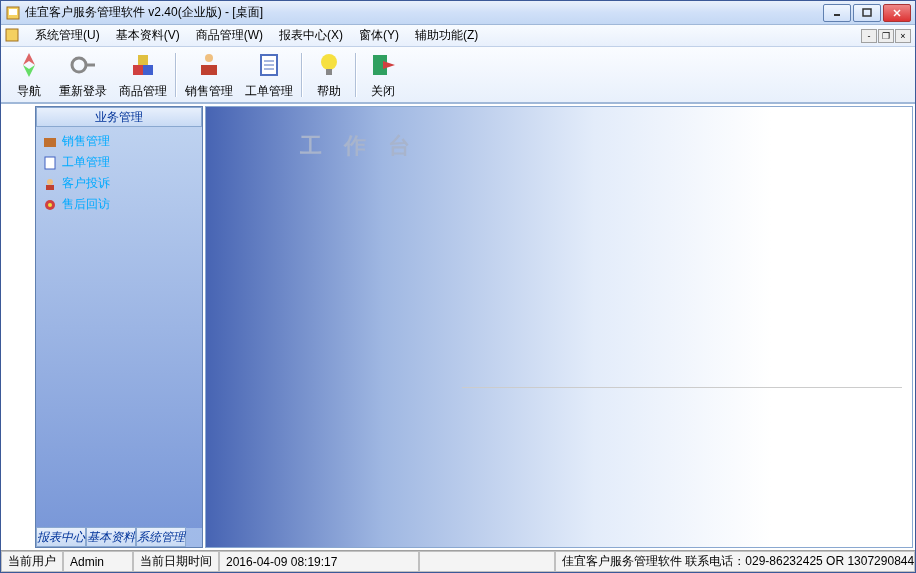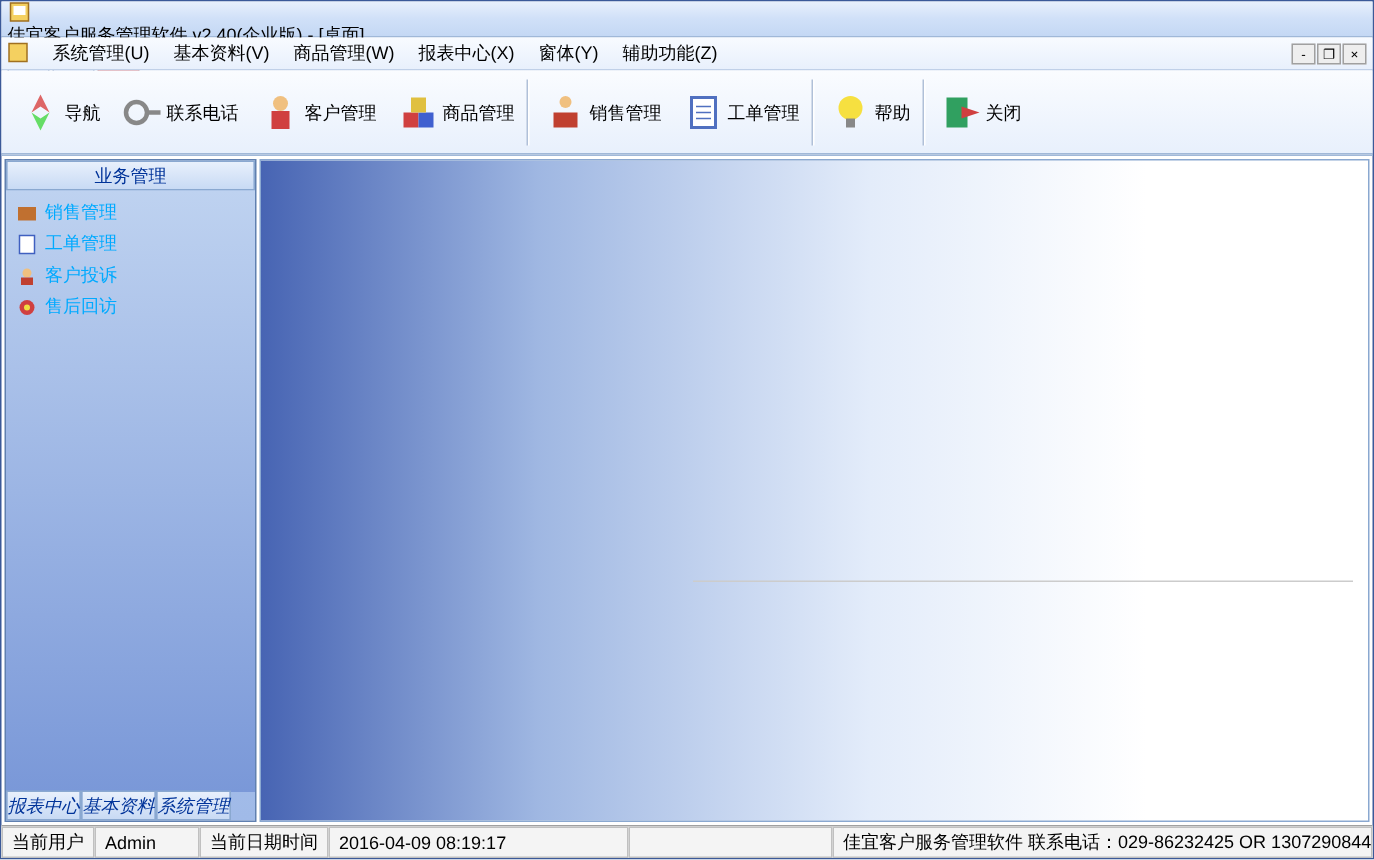--- a/index.html
+++ b/index.html
@@ -1,42 +1,42 @@
 <!DOCTYPE html>
 <html><head>
 <meta charset="utf-8">
 <style>
 * { margin: 0; padding: 0; box-sizing: border-box; }
 body { font-family: "Microsoft YaHei", SimSun, sans-serif; font-size: 12px; background: #fff; overflow: hidden; }
 .window { width: 916px; height: 573px; border: 1px solid #3b5998; background: #fff; display: flex; flex-direction: column; }
 
 
-.titlebar { height: 24px; background: linear-gradient(to bottom, #e8f0fc 0%, #d0e0f8 50%, #c4d8f4 100%); display: flex; align-items: flex-start; padding: 0 4px; border-bottom: 1px solid #a0b8d8; flex-direction: column; }
+.titlebar { height: 24px; background: linear-gradient(to bottom, #e8f0fc 0%, #d0e0f8 50%, #c4d8f4 100%); display: flex; align-items: center; padding: 0 4px; border-bottom: 1px solid #a0b8d8; }
 .titlebar-icon { width: 16px; height: 16px; margin-right: 4px; display: flex; align-items: center; justify-content: center; }
 .titlebar-text { flex: 1; font-size: 12px; color: #000; }
 .titlebar-buttons { display: flex; gap: 2px; }
 .titlebar-btn { width: 28px; height: 18px; border: 1px solid #6080b0; background: linear-gradient(to bottom, #f0f6ff, #d0e0f8); display: flex; align-items: center; justify-content: center; font-size: 10px; cursor: pointer; border-radius: 2px; }
 .titlebar-btn.close { background: linear-gradient(to bottom, #e88, #d33); border-color: #a33; color: #fff; }
 
 
 .menubar { height: 22px; background: linear-gradient(to bottom, #f8fbff, #e8f0fc); display: flex; align-items: center; padding: 1px 4px; border-bottom: 1px solid #c0d0e8; }
 .menubar-icon { width: 16px; height: 16px; margin-right: 6px; }
 .menu-item { padding: 2px 8px; cursor: pointer; font-size: 12px; }
 .menubar-mdibtns { margin-left: auto; display: flex; gap: 1px; }
 .mdi-btn { width: 16px; height: 14px; border: 1px solid #a0a0a0; background: #eee; font-size: 9px; display: flex; align-items: center; justify-content: center; cursor: pointer; }
 
 
 .toolbar { height: 56px; background: linear-gradient(to bottom, #fafcff, #e8f0fc); border-bottom: 1px solid #a0b8d8; display: flex; align-items: center; padding: 2px 4px; gap: 0; }
-.tool-btn { display: flex; flex-direction: row; align-items: center; justify-content: center; padding: 2px 6px; cursor: pointer; min-width: 48px; }
+.tool-btn { display: flex; flex-direction: column; align-items: center; justify-content: center; padding: 2px 6px; cursor: pointer; min-width: 48px; }
 .tool-icon { width: 32px; height: 32px; display: flex; align-items: center; justify-content: center; }
 .tool-label { font-size: 12px; margin-top: 2px; }
 .tool-sep { width: 2px; height: 44px; border-left: 1px solid #b0c0d8; border-right: 1px solid #fff; margin: 0 2px; }
 
 
-.body-area { flex: 1; display: flex; border-top: 1px solid #a0b8d8; overflow: hidden; }
+.body-area { flex: 1; display: flex; border-top: 1px solid #a0b8d8; overflow: hidden; padding-left: 32px; }
 
 
 .sidebar { width: 168px; background: linear-gradient(to bottom, #b8cef0, #a0bae8); display: flex; flex-direction: column; border: 1px solid #6080b0; margin: 2px; }
 .sidebar-header { height: 20px; background: linear-gradient(to bottom, #e8f0fc, #c8daf4); border: 1px solid #8aa8d0; text-align: center; font-size: 12px; color: #003399; line-height: 18px; cursor: pointer; }
 .sidebar-content { flex: 1; padding: 4px 2px; background: linear-gradient(to bottom, #bed2f0, #7a98d8); }
 .sidebar-item { display: flex; align-items: center; padding: 2px 4px; cursor: pointer; font-size: 12px; color: #00aaff; }
 .sidebar-item-icon { width: 16px; height: 16px; margin-right: 4px; display: flex; align-items: center; justify-content: center; }
 .sidebar-footer { display: flex; flex-direction: row; font-style: italic; }
 .sidebar-footer-btn { height: 20px; background: linear-gradient(to bottom, #e8f0fc, #c8daf4); border: 1px solid #8aa8d0; text-align: center; font-size: 12px; color: #003399; line-height: 18px; cursor: pointer; margin-top: -1px; }
 
@@ -112,30 +112,21 @@
         </span>
       <span class="tool-label">导航</span>
     </div>
     <div class="tool-btn">
       <span class="tool-icon">
           <svg width="28" height="28">
             <circle cx="10" cy="14" r="7" fill="none" stroke="#888" stroke-width="3"></circle>
             <line x1="16" y1="14" x2="26" y2="14" stroke="#888" stroke-width="3"></line>
           </svg>
         </span>
-      <span class="tool-label">联系电话</span>
-    </div>
-    <div class="tool-btn">
-      <span class="tool-icon">
-          <svg width="28" height="28">
-            <circle cx="14" cy="8" r="5" fill="#f0c080"></circle>
-            <rect x="8" y="13" width="12" height="12" fill="#d04040"></rect>
-          </svg>
-        </span>
-      <span class="tool-label">客户管理</span>
+      <span class="tool-label">重新登录</span>
     </div>
     <div class="tool-btn">
       <span class="tool-icon">
           <svg width="28" height="28">
             <rect x="4" y="14" width="10" height="10" fill="#d04040"></rect>
             <rect x="14" y="14" width="10" height="10" fill="#4060d0"></rect>
             <rect x="9" y="4" width="10" height="10" fill="#e0c040"></rect>
           </svg>
         </span>
       <span class="tool-label">商品管理</span>
@@ -224,20 +215,21 @@
         </div>
       </div>
       <div class="sidebar-footer">
         <div class="sidebar-footer-btn">报表中心</div>
         <div class="sidebar-footer-btn">基本资料</div>
         <div class="sidebar-footer-btn">系统管理</div>
       </div>
     </div>
 
     <div class="main-content">
+      <div class="main-title">工 作 台</div>
       <div class="main-hr"></div>
     </div>
 
   </div>
 
   <div class="statusbar">
     <div class="status-cell">当前用户</div>
     <div class="status-cell" style="min-width:70px">Admin</div>
     <div class="status-cell">当前日期时间</div>
     <div class="status-cell" style="min-width:200px">2016-04-09 08:19:17</div>

